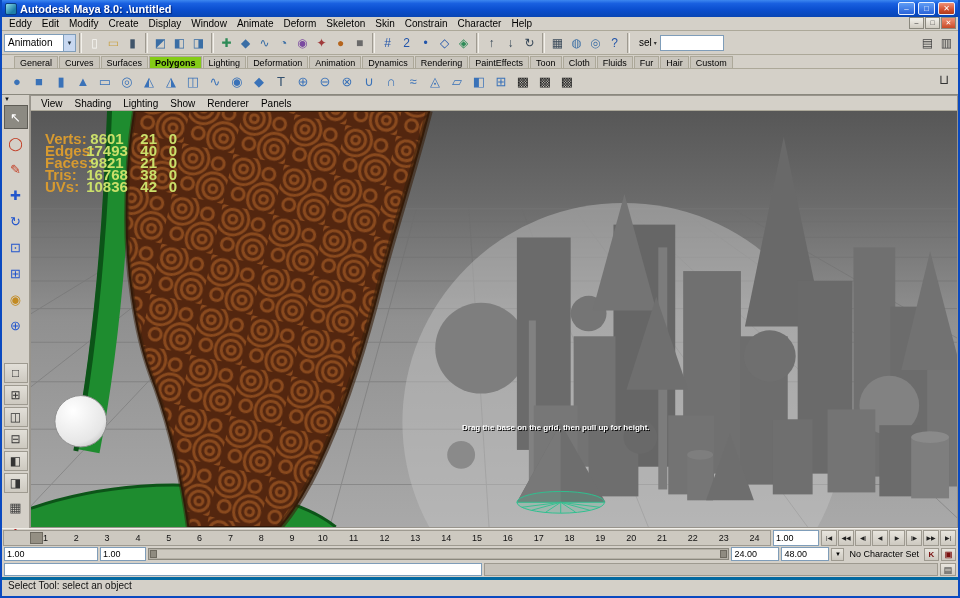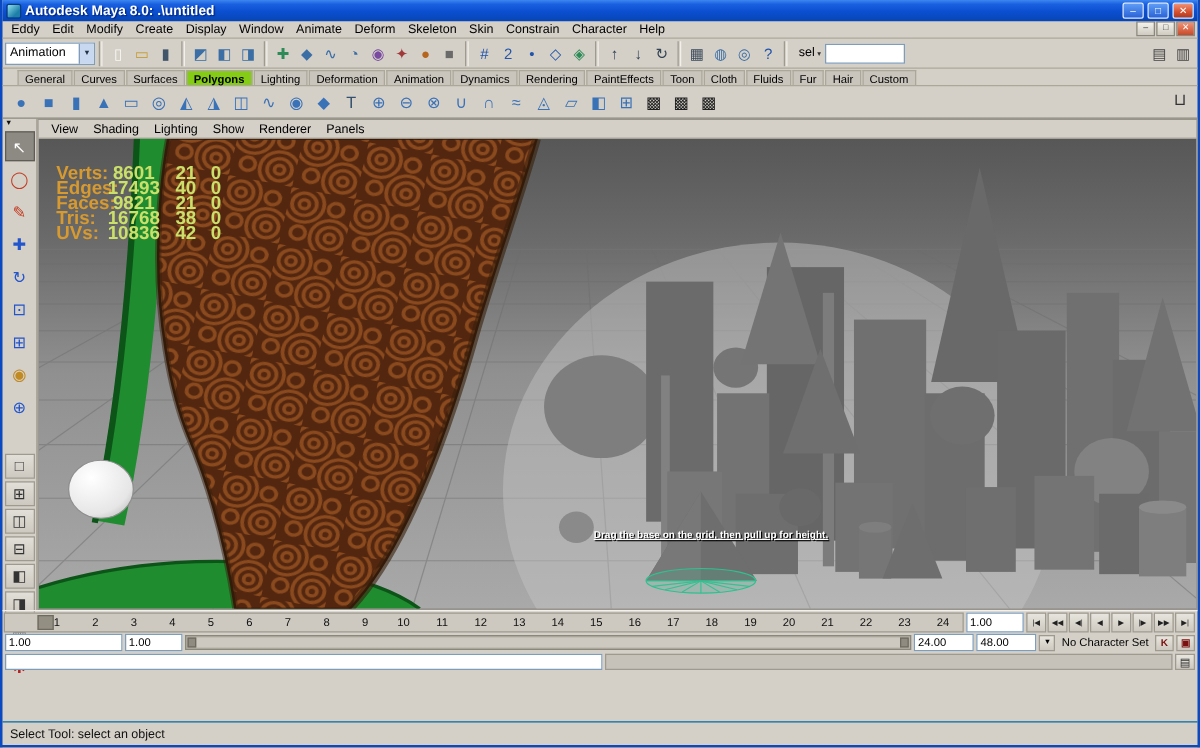--- a/index.html
+++ b/index.html
@@ -54,21 +54,21 @@
 .panel-menu-item{font-size:10px;padding:0 6px;}
 .viewport{flex:1;position:relative;min-height:0;background:#7A7A7A;overflow:hidden;}
 .viewport svg{position:absolute;inset:0;width:100%;height:100%;}
 .hud{position:absolute;left:14px;top:2px;font-size:15px;font-weight:bold;line-height:12px;margin-top:20px;}
 .hud-row{display:flex;}
 .hud-label{width:40px;color:#D79A30;}
 .hud-count{width:44px;text-align:center;color:#CBE06A;}
 .hud-sel{width:28px;text-align:right;color:#CBE06A;}
 .hud-zero{width:20px;text-align:right;color:#CBE06A;}
 .credit{position:absolute;right:14px;top:4px;font-size:19px;font-weight:bold;font-style:italic;color:#0A0A0A;letter-spacing:0.5px;}
-.vp-tooltip{position:absolute;left:444px;top:312px;font-size:8px;font-weight:bold;color:#fff;text-shadow:1px 1px 0 #000;white-space:nowrap;text-decoration:underline;}
+.vp-tooltip{position:absolute;left:431px;top:312px;font-size:8px;font-weight:bold;color:#fff;text-shadow:1px 1px 0 #000;white-space:nowrap;}
 
 .time-slider{flex:0 0 18px;display:flex;align-items:center;border-top:1px solid #F2F0EA;padding:0 1px;}
 .frames{flex:1;display:flex;height:16px;position:relative;border:1px solid #9E9A90;background:#CDC9C0;align-items:center;padding-left:26px;}
 .frame-cell{flex:1;text-align:center;font-size:9px;color:#111;}
 .playhead{position:absolute;left:26px;top:1px;bottom:1px;width:13px;background:#948F83;border:1px solid #6E6A60;}
 .current-time{width:46px;height:16px;background:#fff;border:1px solid #7F9DB9;font-size:9px;padding:0 2px;margin:0 2px;font-family:"Liberation Sans",sans-serif;}
 .pb-btn{width:16px;height:16px;font-size:6px;display:flex;align-items:center;justify-content:center;border:1px solid #9E9A90;background:linear-gradient(#E8E5DE,#CDC9C0);margin-right:1px;color:#222;white-space:nowrap;}
 
 .range-slider{flex:0 0 16px;display:flex;align-items:center;gap:2px;padding:0 2px;}
 .rs-field{height:14px;background:#fff;border:1px solid #7F9DB9;font-size:9px;padding:0 2px;font-family:"Liberation Sans",sans-serif;}
@@ -79,21 +79,21 @@
 .rs-handle.right{right:1px;}
 .charset-arrow{width:13px;height:13px;font-size:6px;display:flex;align-items:center;justify-content:center;border:1px solid #9E9A90;background:linear-gradient(#E8E5DE,#CDC9C0);}
 .charset-label{font-size:9px;padding:0 3px;white-space:nowrap;}
 .key-btn{width:15px;height:13px;font-size:8px;font-weight:bold;display:flex;align-items:center;justify-content:center;border:1px solid #9E9A90;background:linear-gradient(#E8E5DE,#CDC9C0);color:#7A1010;}
 
 .command-line{flex:0 0 15px;display:flex;align-items:center;gap:2px;padding:0 2px;}
 .cmd-input{width:478px;height:13px;background:#fff;border:1px solid #7F9DB9;font-size:9px;padding:0 2px;}
 .cmd-result{flex:1;height:13px;background:#C6C2BA;border:1px solid #9E9A90;}
 .script-icon{width:16px;height:13px;font-size:9px;display:flex;align-items:center;justify-content:center;border:1px solid #9E9A90;background:linear-gradient(#E8E5DE,#CDC9C0);color:#333;}
 
-.help-line{flex:0 0 19px;border-top:1px solid #0369a1;display:flex;align-items:center;padding:0 6px;font-size:10px;color:#111;margin-top:40px;}
+.help-line{flex:0 0 19px;border-top:3px solid #0369a1;display:flex;align-items:flex-start;padding:0 6px;font-size:10px;color:#111;}
 </style>
 </head>
 <body>
 
 <div class="app">
 
   <div class="titlebar">
     <div class="maya-icon"></div>
     <div class="title-text">Autodesk Maya 8.0: .\untitled</div>
     <div class="tb-btn tb-min">–</div>

